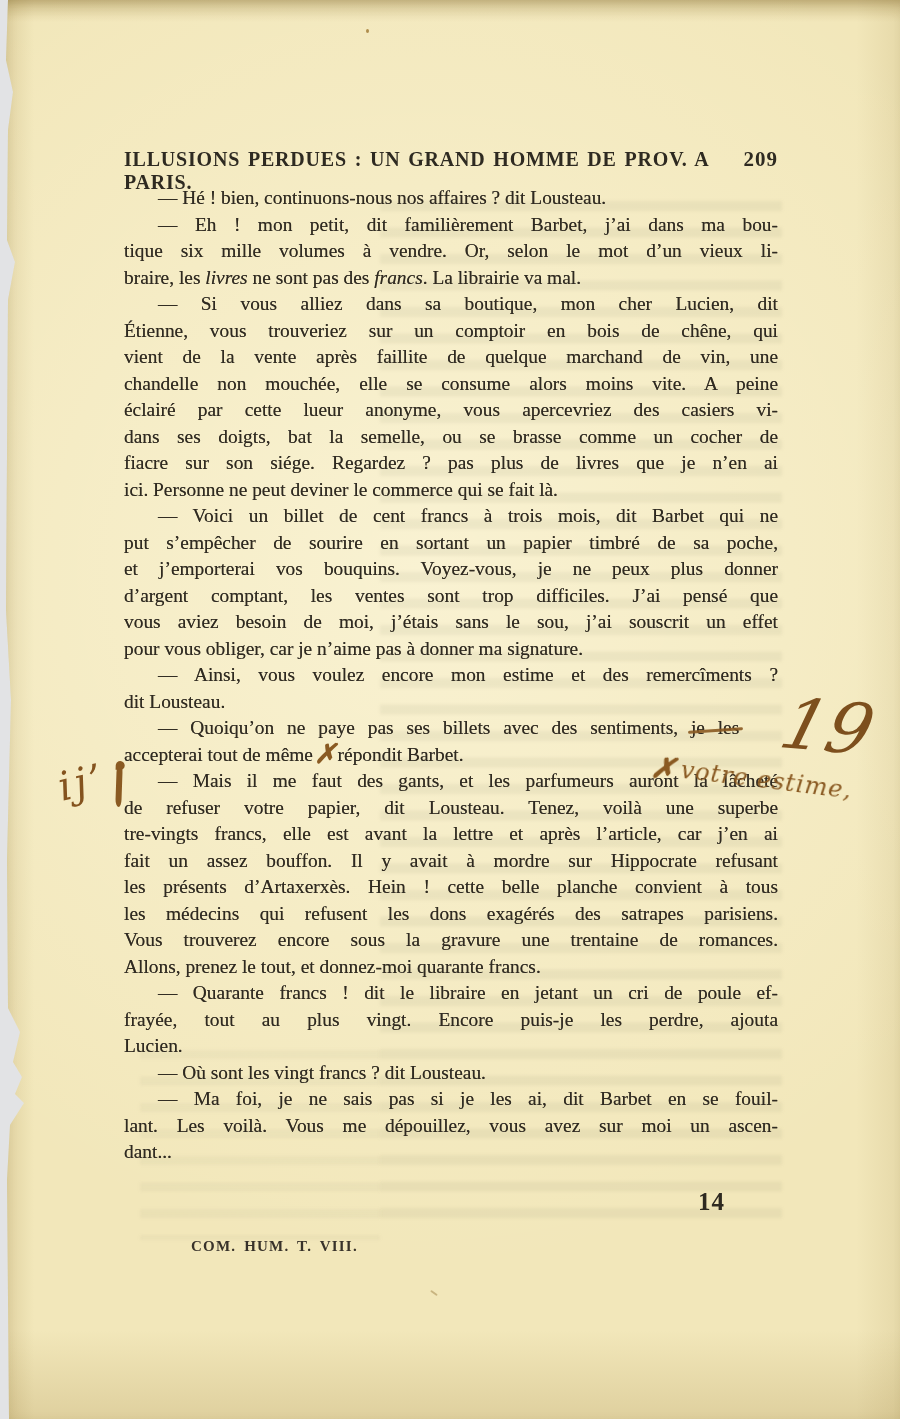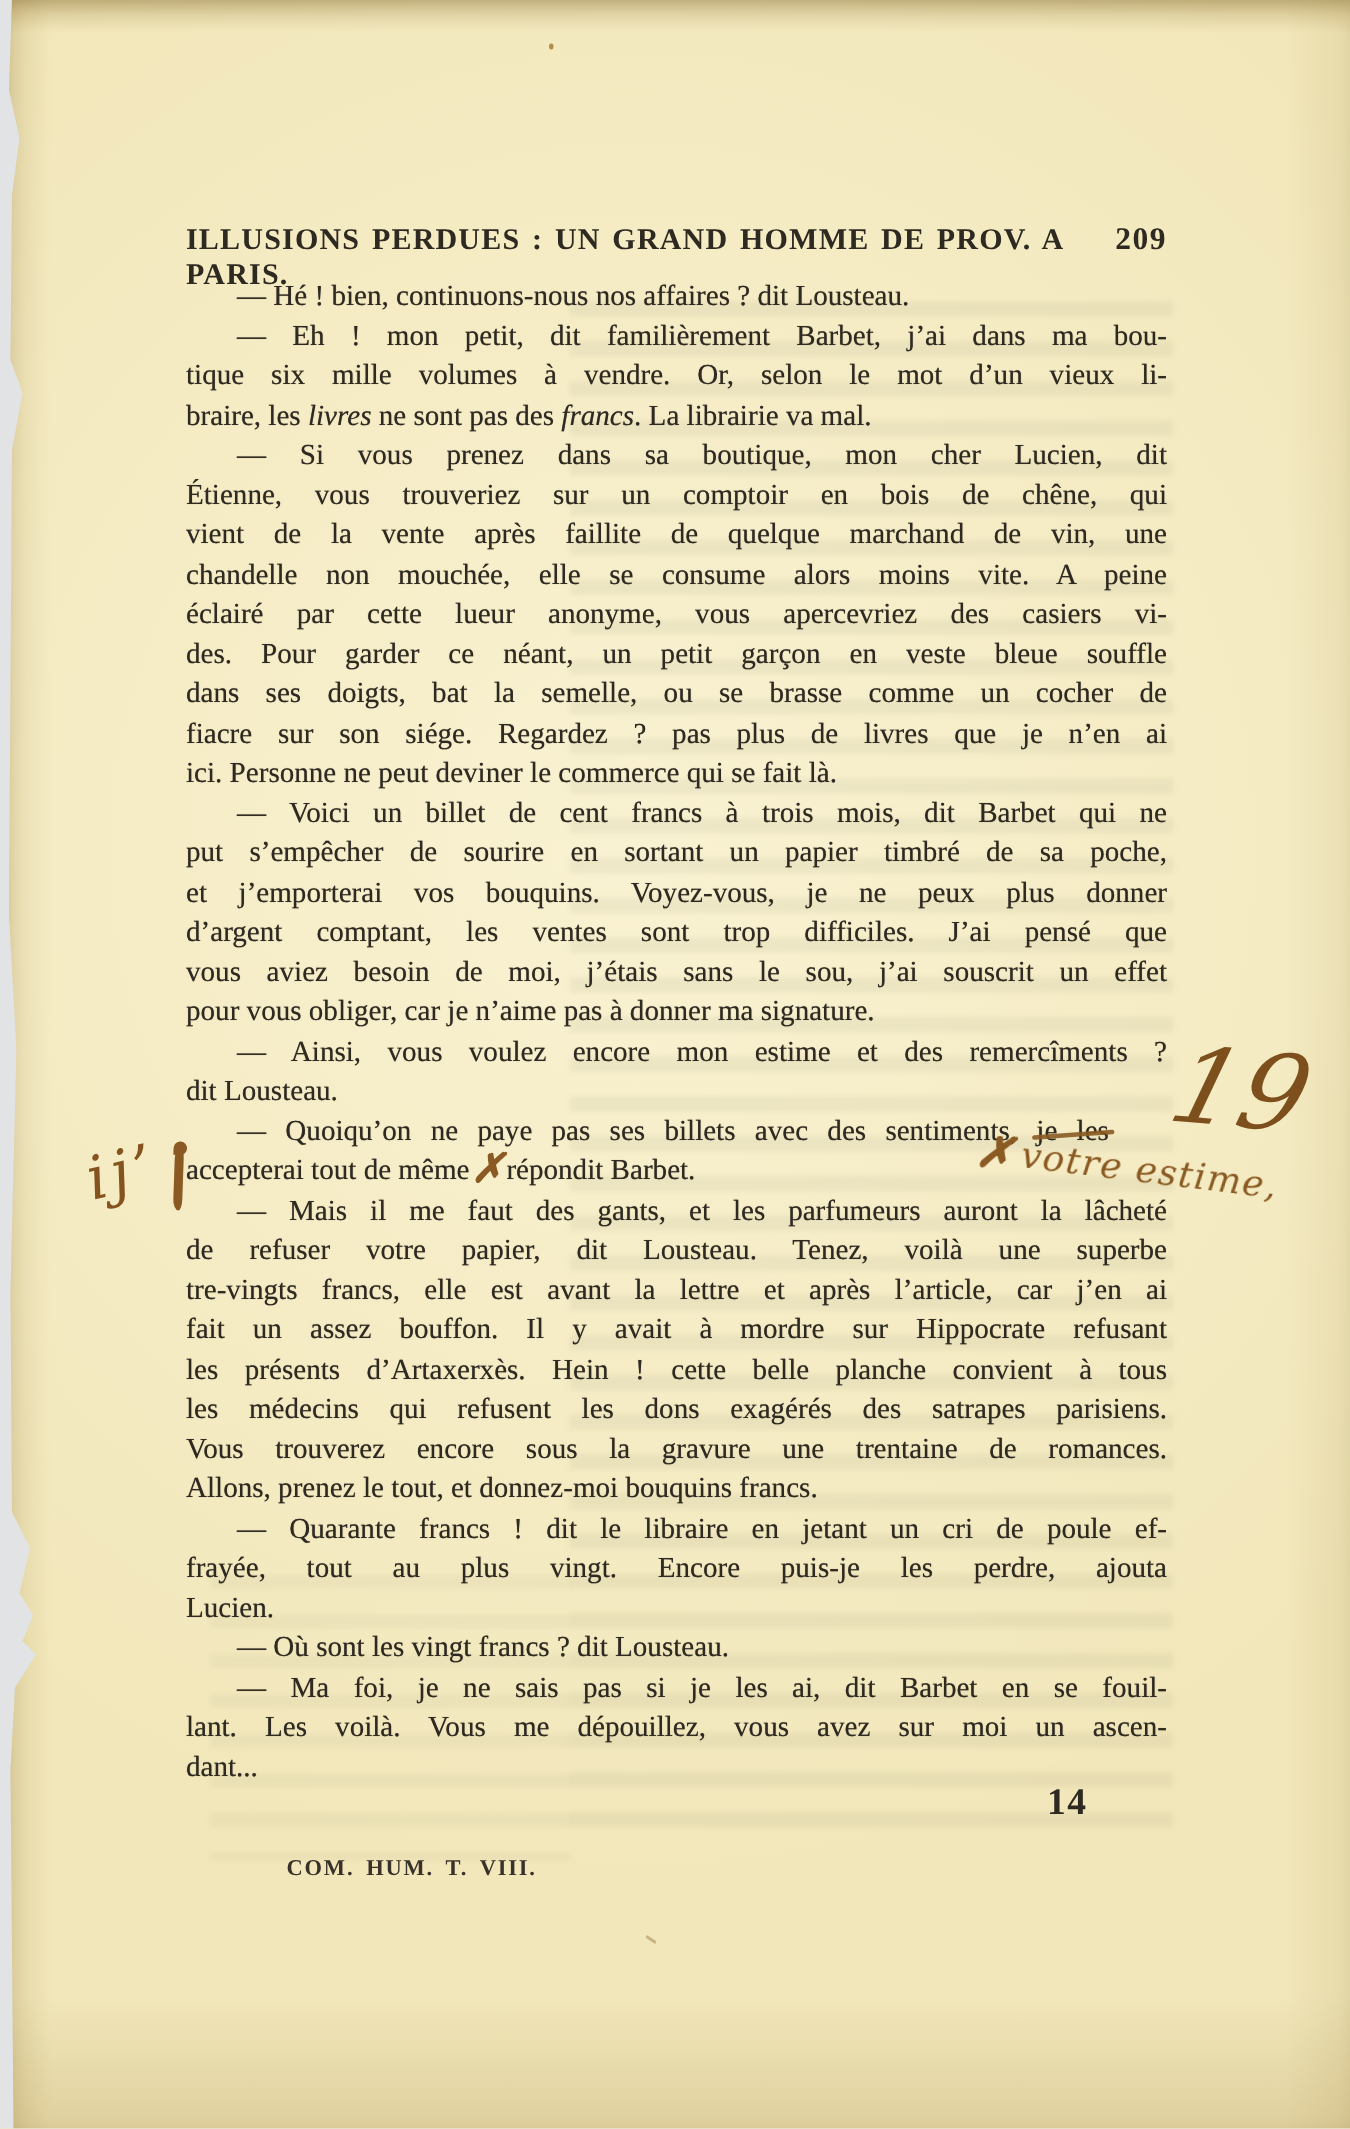--- a/index.html
+++ b/index.html
@@ -130,47 +130,46 @@
   <div class="running-head">
     <span class="title">ILLUSIONS PERDUES : UN GRAND HOMME DE PROV. A PARIS.</span>
     <span class="folio">209</span>
   </div>
 
   <div class="body-text">
       <div class="line indent last"><span>— Hé ! bien, continuons-nous nos affaires ? dit Lousteau.</span></div>
       <div class="line indent"><span>— Eh ! mon petit, dit familièrement Barbet, j’ai dans ma bou-</span></div>
       <div class="line"><span>tique six mille volumes à vendre. Or, selon le mot d’un vieux li-</span></div>
       <div class="line last"><span>braire, les </span><span class="i">livres</span><span> ne sont pas des </span><span class="i">francs</span><span>. La librairie va mal.</span></div>
-      <div class="line indent"><span>— Si vous prenez dans sa boutique, mon cher Lucien, dit</span></div>
+      <div class="line indent"><span>— Si vous alliez dans sa boutique, mon cher Lucien, dit</span></div>
       <div class="line"><span>Étienne, vous trouveriez sur un comptoir en bois de chêne, qui</span></div>
       <div class="line"><span>vient de la vente après faillite de quelque marchand de vin, une</span></div>
       <div class="line"><span>chandelle non mouchée, elle se consume alors moins vite. A peine</span></div>
       <div class="line"><span>éclairé par cette lueur anonyme, vous apercevriez des casiers vi-</span></div>
-      <div class="line"><span>des. Pour garder ce néant, un petit garçon en veste bleue souffle</span></div>
       <div class="line"><span>dans ses doigts, bat la semelle, ou se brasse comme un cocher de</span></div>
       <div class="line"><span>fiacre sur son siége. Regardez ? pas plus de livres que je n’en ai</span></div>
       <div class="line last"><span>ici. Personne ne peut deviner le commerce qui se fait là.</span></div>
       <div class="line indent"><span>— Voici un billet de cent francs à trois mois, dit Barbet qui ne</span></div>
       <div class="line"><span>put s’empêcher de sourire en sortant un papier timbré de sa poche,</span></div>
       <div class="line"><span>et j’emporterai vos bouquins. Voyez-vous, je ne peux plus donner</span></div>
       <div class="line"><span>d’argent comptant, les ventes sont trop difficiles. J’ai pensé que</span></div>
       <div class="line"><span>vous aviez besoin de moi, j’étais sans le sou, j’ai souscrit un effet</span></div>
       <div class="line last"><span>pour vous obliger, car je n’aime pas à donner ma signature.</span></div>
       <div class="line indent"><span>— Ainsi, vous voulez encore mon estime et des remercîments ?</span></div>
       <div class="line last"><span>dit Lousteau.</span></div>
       <div class="line indent last" style="word-spacing: 8px;"><span>— Quoiqu’on ne paye pas ses billets avec des sentiments, </span><span class="struck">je les</span></div>
       <div class="line last"><span>accepterai tout de même</span><span class="x">✗</span><span>répondit Barbet.</span></div>
       <div class="line indent"><span>— Mais il me faut des gants, et les parfumeurs auront la lâcheté</span></div>
       <div class="line"><span>de refuser votre papier, dit Lousteau. Tenez, voilà une superbe</span></div>
       <div class="line"><span>tre-vingts francs, elle est avant la lettre et après l’article, car j’en ai</span></div>
       <div class="line"><span>fait un assez bouffon. Il y avait à mordre sur Hippocrate refusant</span></div>
       <div class="line"><span>les présents d’Artaxerxès. Hein ! cette belle planche convient à tous</span></div>
       <div class="line"><span>les médecins qui refusent les dons exagérés des satrapes parisiens.</span></div>
       <div class="line"><span>Vous trouverez encore sous la gravure une trentaine de romances.</span></div>
-      <div class="line last"><span>Allons, prenez le tout, et donnez-moi bouquins francs.</span></div>
+      <div class="line last"><span>Allons, prenez le tout, et donnez-moi quarante francs.</span></div>
       <div class="line indent"><span>— Quarante francs ! dit le libraire en jetant un cri de poule ef-</span></div>
       <div class="line"><span>frayée, tout au plus vingt. Encore puis-je les perdre, ajouta</span></div>
       <div class="line last"><span>Lucien.</span></div>
       <div class="line indent last"><span>— Où sont les vingt francs ? dit Lousteau.</span></div>
       <div class="line indent"><span>— Ma foi, je ne sais pas si je les ai, dit Barbet en se fouil-</span></div>
       <div class="line"><span>lant. Les voilà. Vous me dépouillez, vous avez sur moi un ascen-</span></div>
       <div class="line last"><span>dant...</span></div>
     </div>
 
   <div class="sig">COM. HUM. T. VIII.</div>

